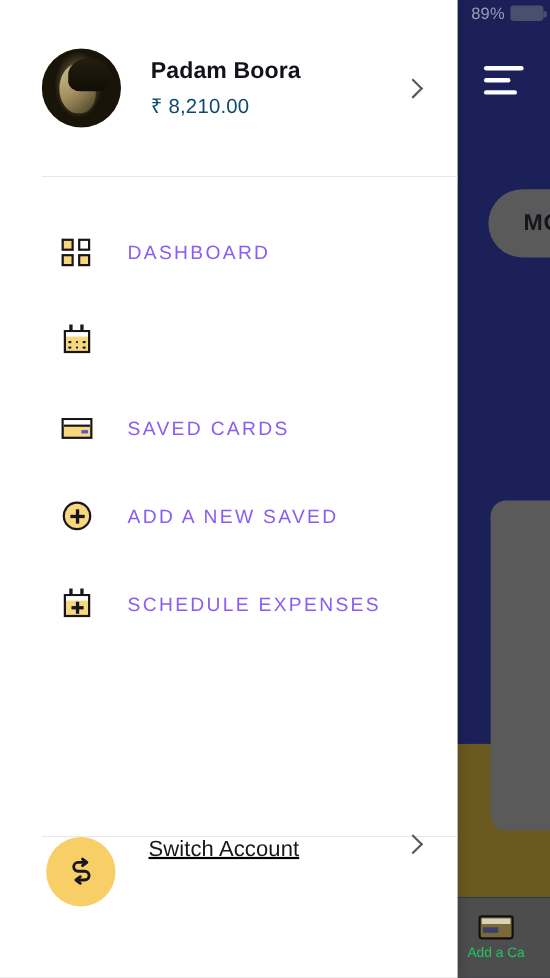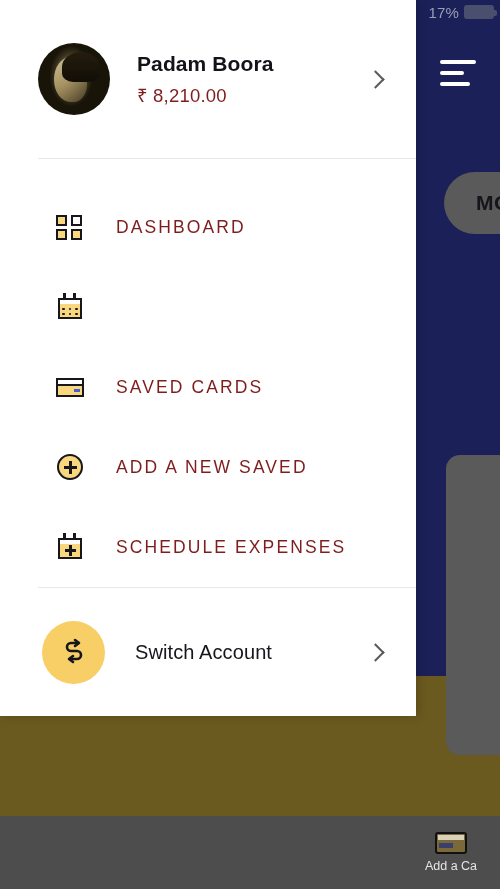--- a/index.html
+++ b/index.html
@@ -61,31 +61,31 @@
   }
   #bg-bottombar {
     position:absolute; left:0; bottom:0; width:500px; height:73px;
     background:#4d4d4d;
     display:flex; align-items:center; justify-content:flex-end;
   }
   #bg-bottom-item {
     width:96px; display:flex; flex-direction:column;
     align-items:center; gap:5px; padding-right:2px;
   }
-  #bg-bottom-item .lbl { color:#e5e5e5; font-size:12.5px; white-space:nowrap; }
+  #bg-bottom-item .lbl { color:#22c55e; font-size:12.5px; white-space:nowrap; }
   .mini-card {
     width:32px; height:22px; border:2.5px solid #111; border-radius:3px;
     background:#7a6a3a; position:relative; overflow:hidden;
   }
   .mini-card .strip-top { position:absolute; top:1px; left:1px; right:1px; height:5px; background:#d9d2bb; }
   .mini-card .strip-mid { position:absolute; top:9px; left:2px; width:14px; height:5px; background:#3a3f6e; }
 
   
   #drawer {
-    position:absolute; top:0; left:0; width:416px; height:716px;
+    position:absolute; top:0; left:0; width:416px; height:889px;
     background:#ffffff;
     box-shadow: 2px 0 10px rgba(0,0,0,0.18);
     display:flex; flex-direction:column;
   }
 
   
   #profile {
     height:160px; display:flex; align-items:center;
     padding:0 26px 0 38px;
   }
@@ -106,42 +106,42 @@
     position:absolute; left:34%; top:12%; width:52%; height:42%;
     border-radius:50% 50% 30% 30%;
     background: linear-gradient(180deg,#241d0e 0%,#120e06 100%);
   }
   #profile-text { flex:1; margin-left:27px; min-width:0; }
   #profile-name {
     font-size:21px; color:#111318; font-weight:bold;
     letter-spacing:.1px; line-height:1.25;
   }
   #profile-balance {
-    font-size:18.5px; color:#7f1d1d; margin-top:4px; letter-spacing:.2px;
+    font-size:18.5px; color:#0c4a6e; margin-top:4px; letter-spacing:.2px;
   }
   .chevron {
     width:13px; height:13px; flex:0 0 auto;
     border-right:2.4px solid #5a5a5e; border-top:2.4px solid #5a5a5e;
     transform:rotate(45deg); margin-right:8px;
   }
 
   .divider { height:1px; background:#e8e8ea; margin:0 0 0 38px; }
   #divider-bottom { margin-left:38px; }
 
   
   #nav { padding-top:28px; flex:1; }
   .nav-item {
     height:80px; display:flex; align-items:center; padding-left:55px;
     cursor:pointer;
   }
   .nav-icon {
     width:30px; height:30px; flex:0 0 auto; position:relative;
   }
   .nav-label {
-    margin-left:31px; font-size:17.5px; color:#7f1d1d;
+    margin-left:31px; font-size:17.5px; color:#8b5cf6;
     letter-spacing:2.1px; white-space:nowrap;
   }
 
   
   .ic-grid i {
     position:absolute; width:11px; height:11px;
     border:2.5px solid #16161c; background:#f8d77e;
   }
   .ic-grid i.a { left:1px; top:3px; }
   .ic-grid i.b { left:16px; top:3px; background:#ffffff; }
@@ -205,42 +205,43 @@
     position:absolute; left:2px; top:2px; width:26px; height:26px;
     border:2.8px solid #16161c; border-radius:50%; background:#f8d77e;
   }
   .ic-plus .ph, .ic-plus .pv { position:absolute; background:#16161c; }
   .ic-plus .ph { left:9px; top:14.2px; width:13px; height:2.8px; }
   .ic-plus .pv { left:14.1px; top:9px; width:2.8px; height:13px; }
 
   
   #switch-section { padding:0; }
   #switch-row {
-    height:128px; display:flex; align-items:center; padding:0 26px 0 42px;
+    height:128px; display:flex; align-items:flex-start; padding:0 26px 0 42px;
     cursor:pointer;
+    text-decoration:underline;
   }
   #switch-avatar {
     width:63px; height:63px; border-radius:50%; background:#f7cf66;
     flex:0 0 auto; display:flex; align-items:center; justify-content:center;
   }
   #switch-avatar svg { width:32px; height:32px; display:block; }
   #switch-label {
     flex:1; margin-left:30px; font-size:20px; color:#16161c; letter-spacing:.1px;
   }
 </style>
 </head>
 <body>
 
 <div id="bg-app">
 
   <div id="bg-olive"></div>
   <div id="bg-card"></div>
 
   <div id="bg-statusbar">
-    <span class="pct">17%</span>
+    <span class="pct">89%</span>
     <span class="battery"></span>
   </div>
 
   <div id="bg-hamburger">
     <i></i>
     <i></i>
     <i></i>
   </div>
 
   <div id="bg-pill">

